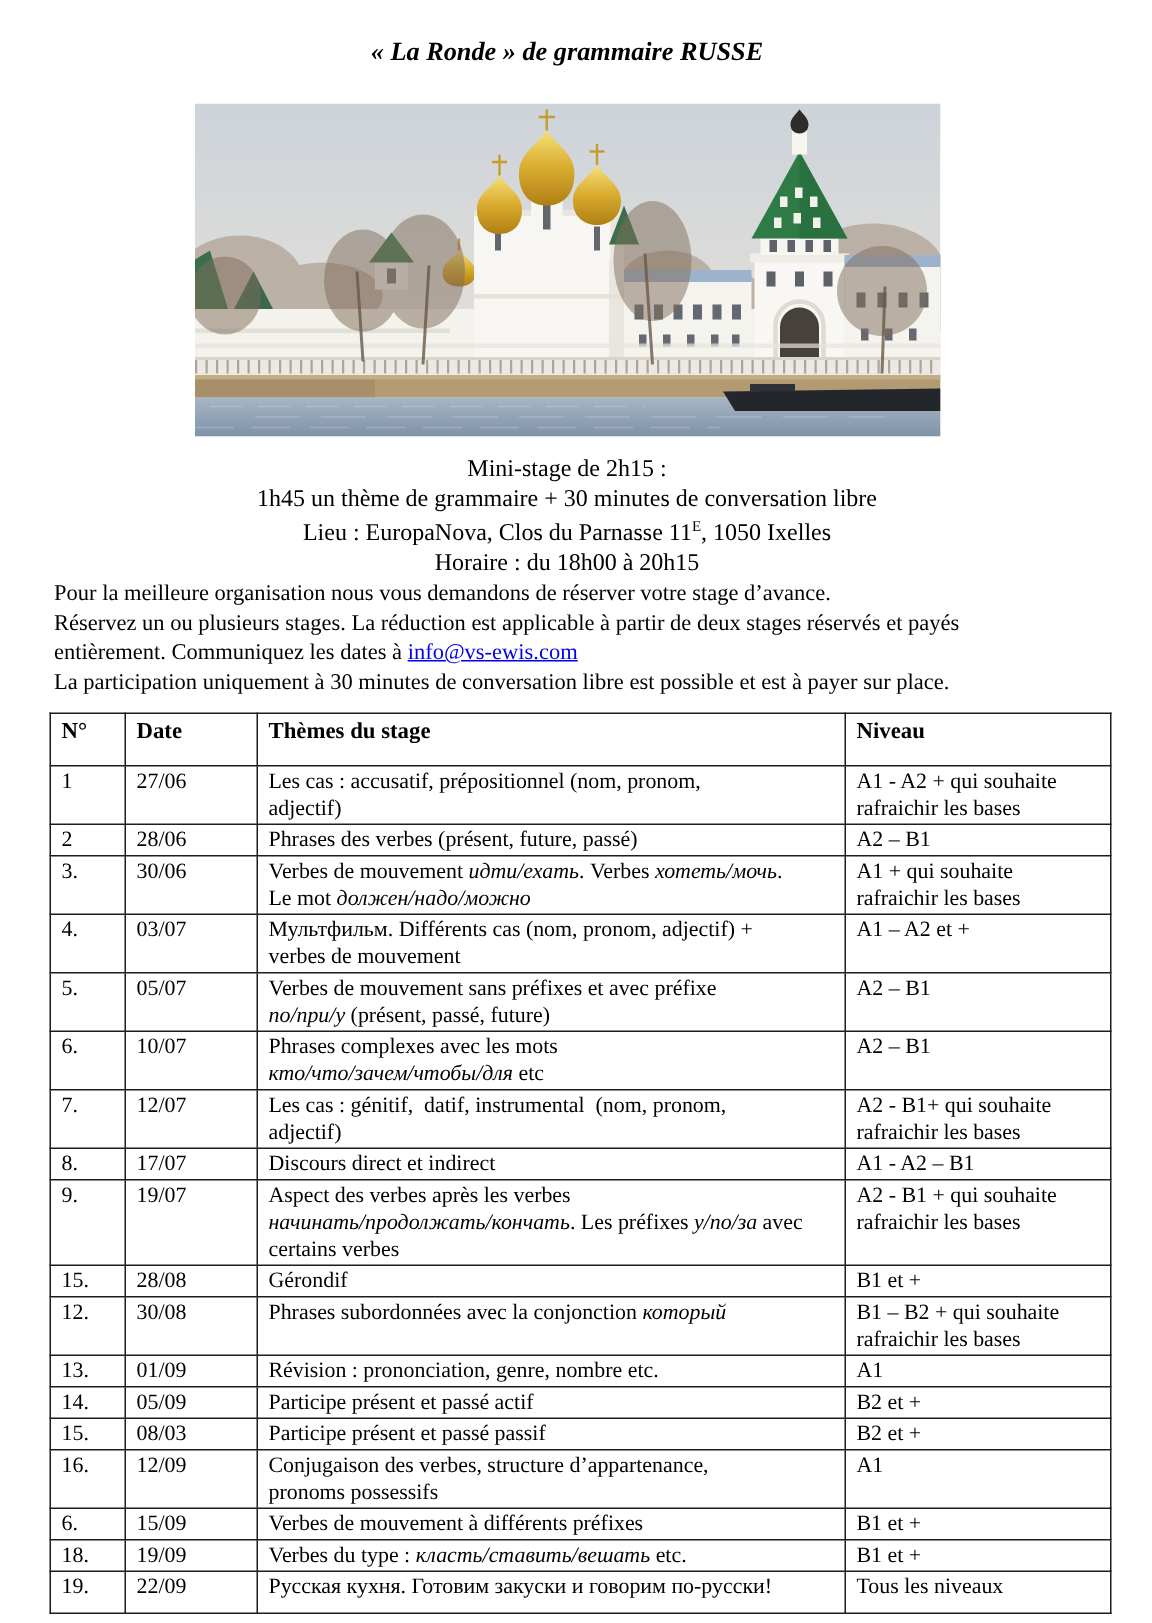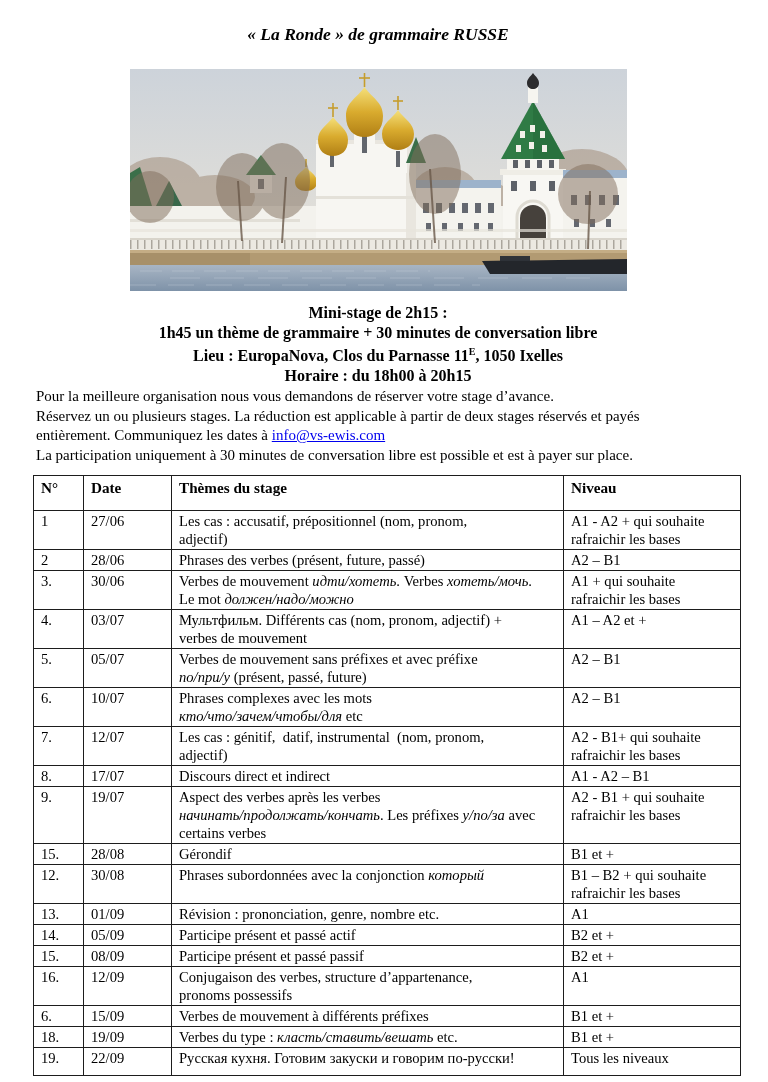--- a/index.html
+++ b/index.html
@@ -1,20 +1,20 @@
 <!DOCTYPE html>
 <html><head>
 <meta charset="utf-8">
 <style>
   html,body{margin:0;padding:0;background:#fff;}
   .page{position:relative;width:756px;height:1082px;background:#ffffff;overflow:hidden;
         font-family:"Liberation Serif","DejaVu Serif",serif;color:#000;}
   .title{padding-top:24px;text-align:center;font-size:17.5px;font-weight:bold;font-style:italic;}
   .photo{display:block;margin:24px auto 0;width:497px;height:222px;}
-  .intro{margin-top:12px;text-align:center;font-weight:bold;font-size:16px;line-height:19.5px;}
+  .intro{margin-top:12px;text-align:center;font-weight:normal;font-size:16px;line-height:19.5px;}
   .intro sup{font-size:10px;}
   .para{margin:2px 28px 5px 36px;font-size:15px;line-height:19.5px;}
   a.email{text-decoration:underline;cursor:pointer;}
   table.stage{border-collapse:collapse;table-layout:fixed;width:707px;margin:10px 0 0 33px;
               font-size:14.6px;line-height:18px;}
   .stage th,.stage td{border:1.7px solid #1d1d1d;vertical-align:top;text-align:left;
                       padding:1px 4px 1px 7px;overflow:hidden;}
   .stage th{font-weight:bold;font-size:15.2px;padding-top:3px;padding-bottom:13px;}
   .stage td.theme,.stage td.niveau{white-space:pre-wrap;}
   .stage tbody tr:last-child td{height:25px;}
@@ -240,21 +240,21 @@
         </tr>
         <tr>
           <td>2</td>
           <td>28/06</td>
           <td class="theme"><span>Phrases des verbes (présent, future, passé)</span></td>
           <td class="niveau">A2 – B1</td>
         </tr>
         <tr>
           <td>3.</td>
           <td>30/06</td>
-          <td class="theme"><span>Verbes de mouvement </span><i>идти/хотеть</i><span>. Verbes </span><i>хотеть/мочь</i><span>.
+          <td class="theme"><span>Verbes de mouvement </span><i>идти/ехать</i><span>. Verbes </span><i>хотеть/мочь</i><span>.
 Le mot </span><i>должен/надо/можно</i></td>
           <td class="niveau">A1 + qui souhaite
 rafraichir les bases</td>
         </tr>
         <tr>
           <td>4.</td>
           <td>03/07</td>
           <td class="theme"><span>Мультфильм. Différents cas (nom, pronom, adjectif) +
 verbes de mouvement</span></td>
           <td class="niveau">A1 – A2 et +</td>
@@ -316,21 +316,21 @@
           <td class="niveau">A1</td>
         </tr>
         <tr>
           <td>14.</td>
           <td>05/09</td>
           <td class="theme"><span>Participe présent et passé actif</span></td>
           <td class="niveau">B2 et +</td>
         </tr>
         <tr>
           <td>15.</td>
-          <td>08/09</td>
+          <td>08/03</td>
           <td class="theme"><span>Participe présent et passé passif</span></td>
           <td class="niveau">B2 et +</td>
         </tr>
         <tr>
           <td>16.</td>
           <td>12/09</td>
           <td class="theme"><span>Conjugaison des verbes, structure d’appartenance,
 pronoms possessifs</span></td>
           <td class="niveau">A1</td>
         </tr>

